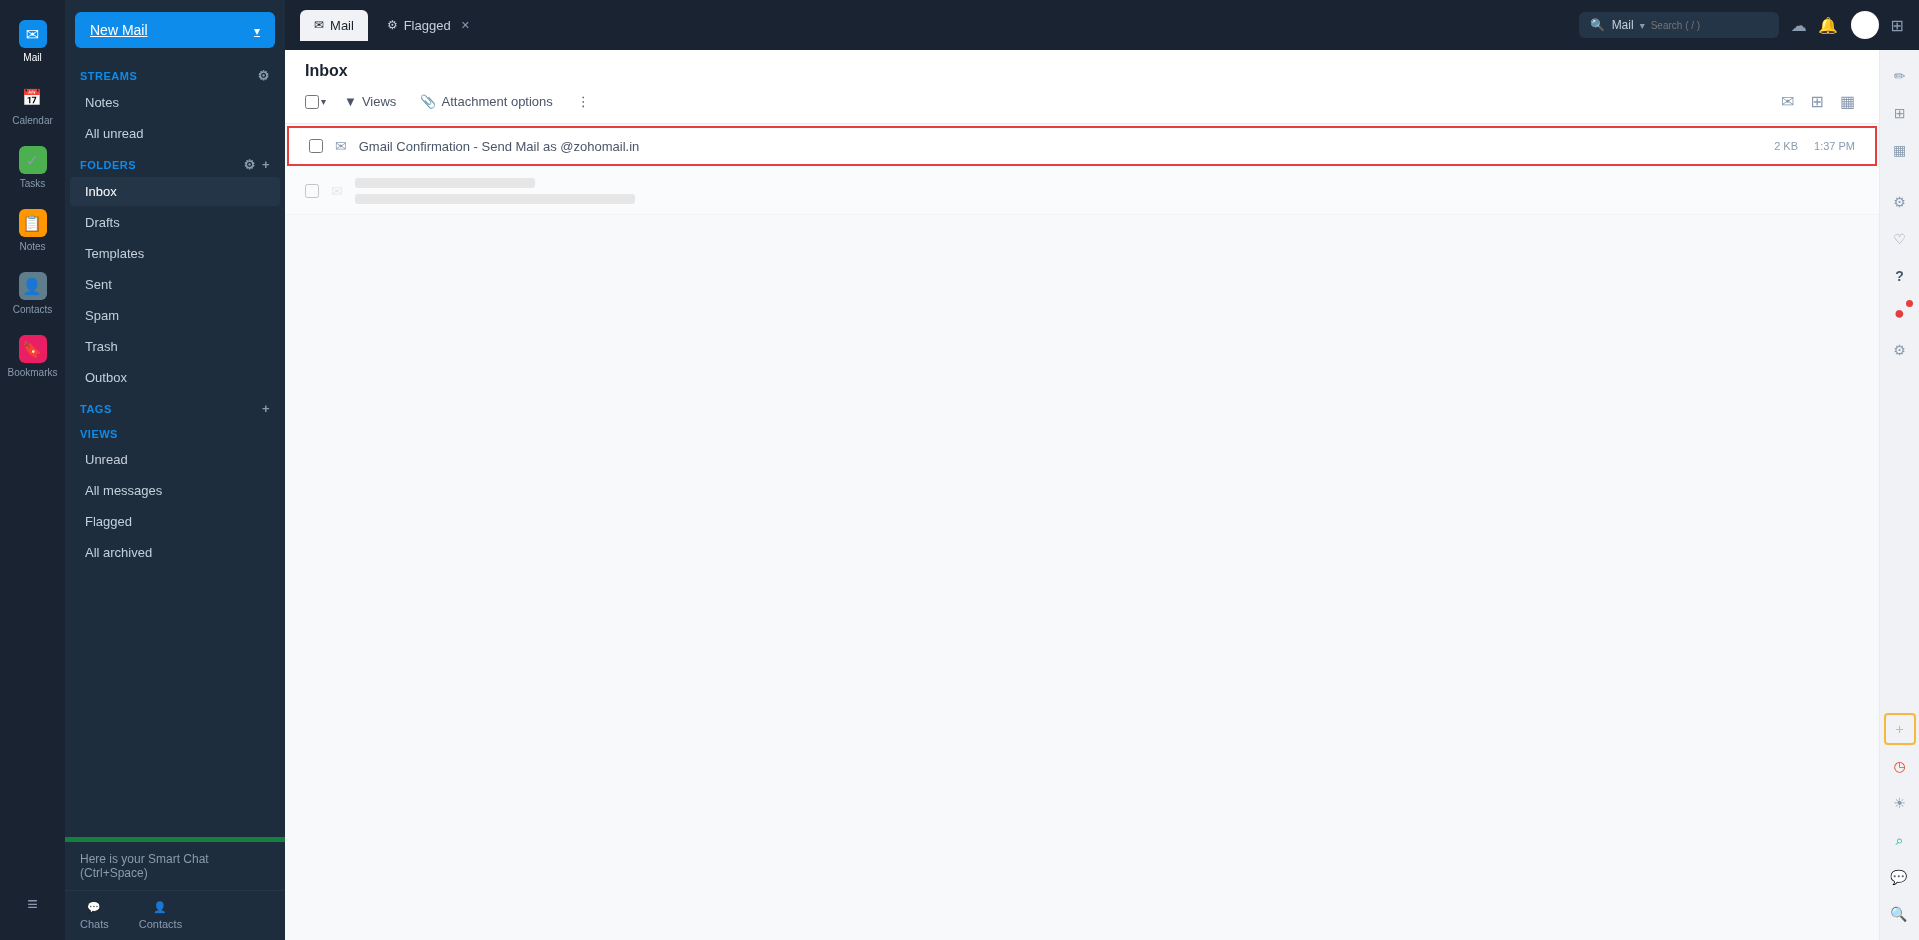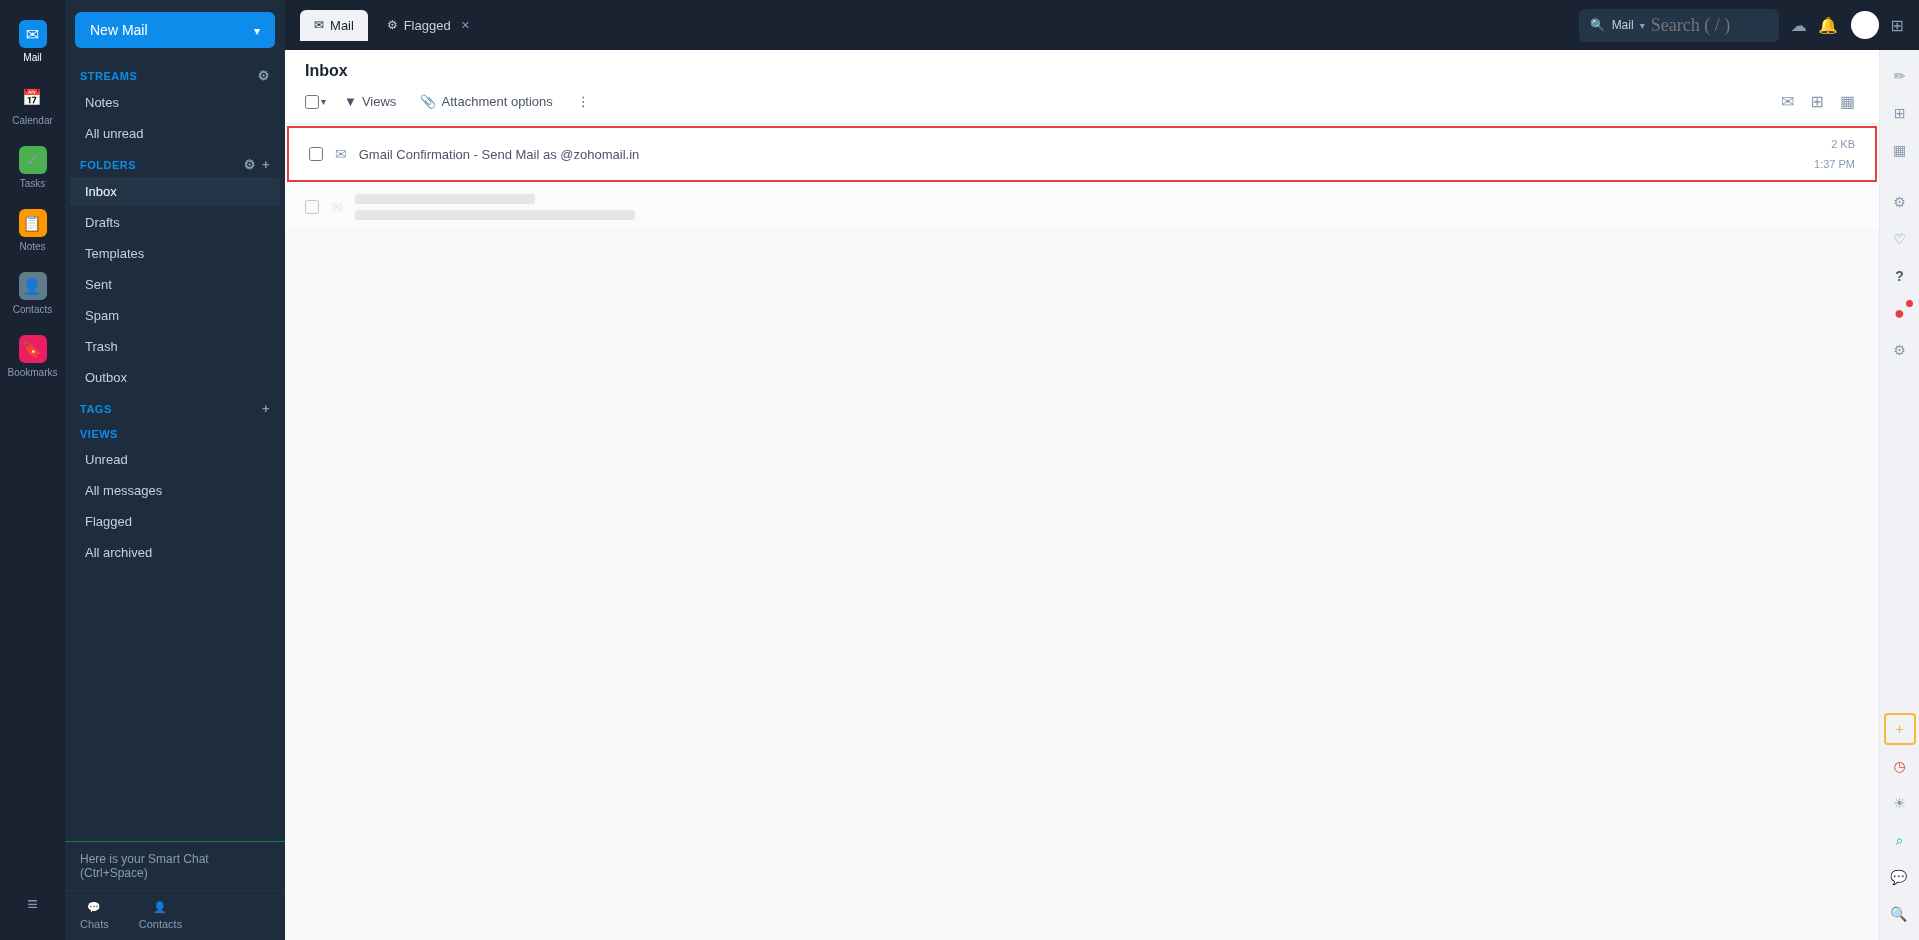--- a/index.html
+++ b/index.html
@@ -70,20 +70,21 @@
       border: none;
       border-radius: 6px;
       padding: 10px 15px;
       font-size: 14px;
       font-weight: 500;
       cursor: pointer;
       display: flex;
       align-items: flex-end;
       justify-content: space-between;
       width: calc(100% - 20px);
+      text-decoration: underline;
     }
     .new-mail-btn .chevron {
       font-size: 12px;
     }
     .sidebar-section-header {
       padding: 8px 15px 4px;
       font-size: 11px;
       font-weight: 600;
       color: #0e8ceb;
       letter-spacing: 0.5px;
@@ -125,21 +126,21 @@
       align-items: center;
       color: #8a9bb0;
       font-size: 11px;
       gap: 4px;
       cursor: pointer;
     }
     .smart-chat-bar {
       padding: 10px 15px;
       color: #8a9bb0;
       font-size: 12px;
-      border-top: 1px solid #15803d;
+      border-top: 5px solid #15803d;
     }
 
     
     .topbar {
       background: #1a2332;
       display: flex;
       align-items: center;
       padding: 0 15px;
       height: 50px;
       gap: 5px;
@@ -182,24 +183,23 @@
       font-size: 13px;
       width: 200px;
       display: flex;
       align-items: center;
       gap: 6px;
     }
     .search-bar input {
       background: transparent;
       border: none;
       color: #c4b5fd;
-      font-size: 18px;
+      font-size: 10px;
       outline: none;
       width: 140px;
-      font-family: Liberation Serif, serif;
     }
     .topbar-icon {
       color: #8a9bb0;
       font-size: 16px;
       cursor: pointer;
     }
     .avatar {
       width: 28px;
       height: 28px;
       background: #fff;
@@ -307,23 +307,23 @@
       font-weight: 600;
       color: #1a2332;
       margin-bottom: 2px;
     }
     .email-subject {
       font-size: 13px;
       color: #4a5568;
     }
     .email-meta {
       display: flex;
-      flex-direction: column;
+      flex-direction: row;
       align-items: flex-end;
-      gap: 8px;
+      gap: 16px;
       flex-shrink: 0;
     }
     .email-size {
       font-size: 11px;
       color: #8a9bb0;
     }
     .email-time {
       font-size: 11px;
       color: #8a9bb0;
     }

